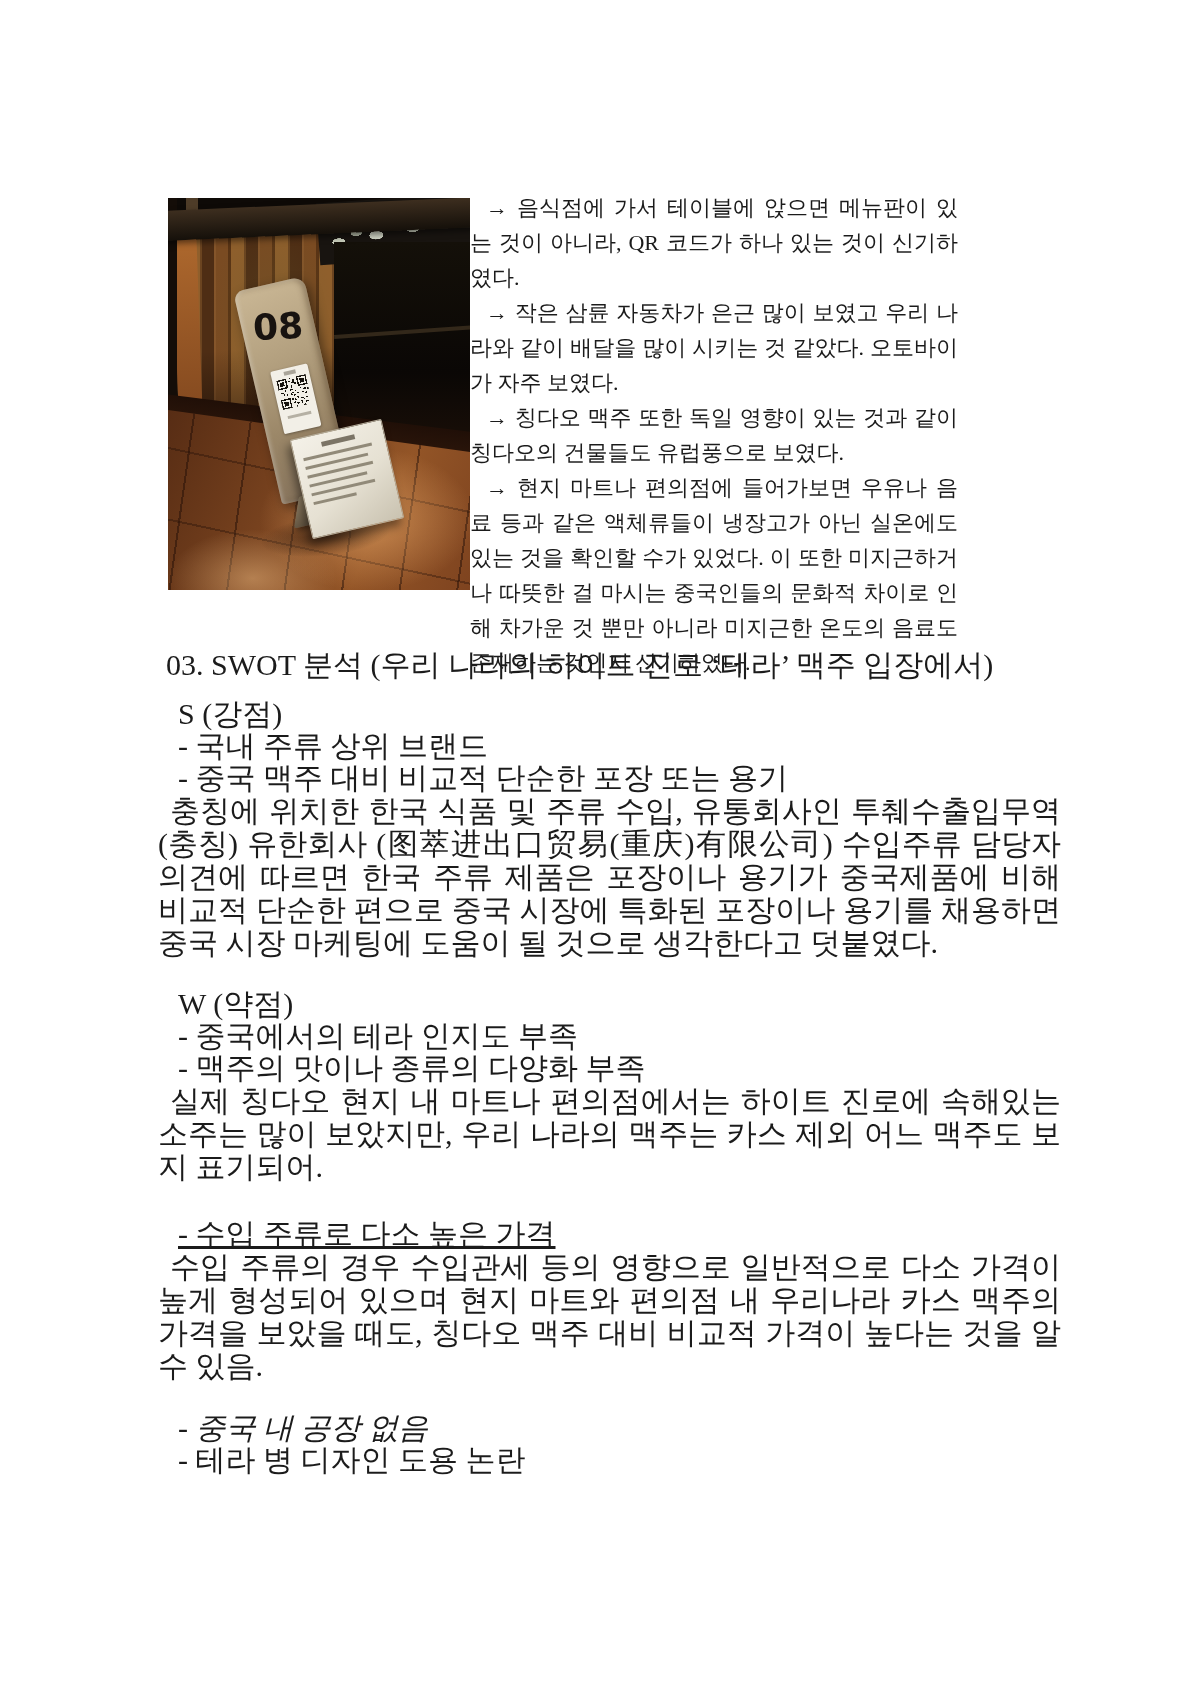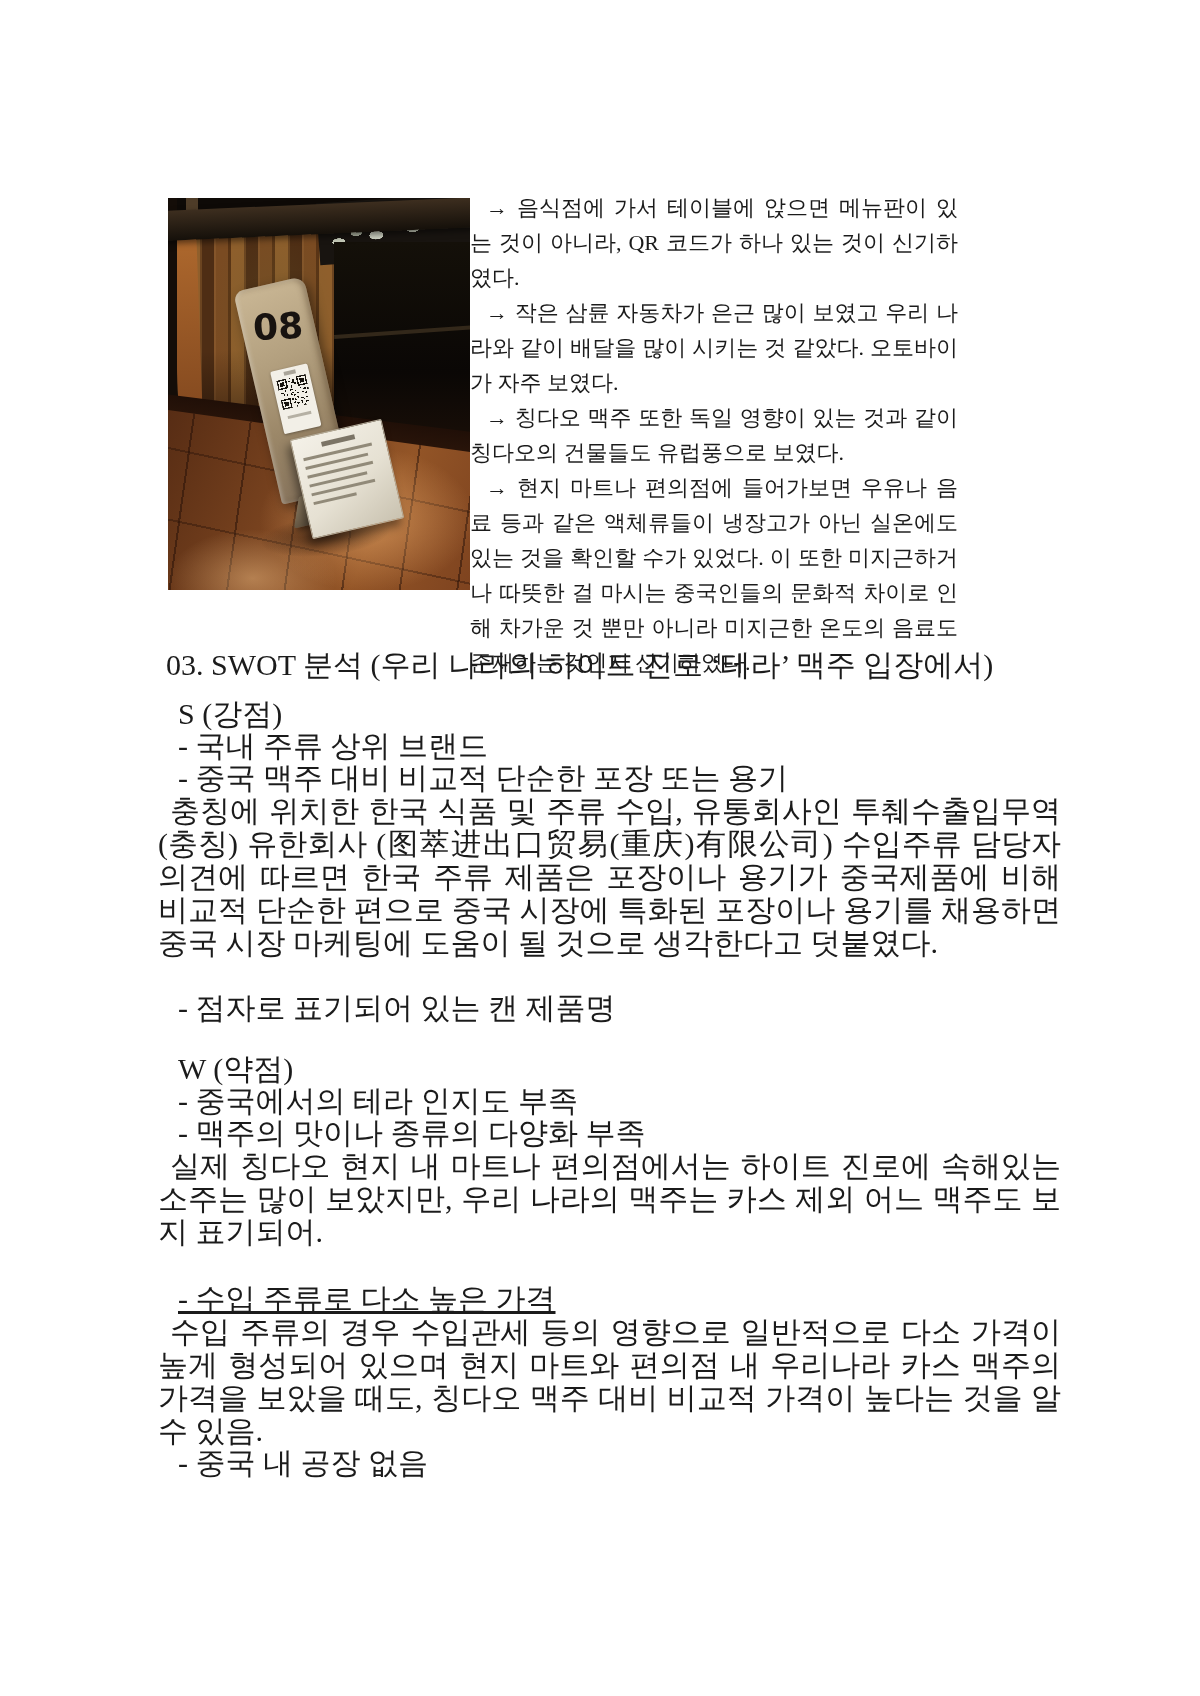--- a/index.html
+++ b/index.html
@@ -69,21 +69,21 @@
   .obs{position:absolute;left:470px;top:190px;width:488px;font-size:22px;line-height:35px;}
   .obs p{margin:0;text-indent:16px;text-align:justify;}
   .sect{position:absolute;left:158px;top:648px;width:903px;font-size:30px;}
   .heading{padding-left:8px;line-height:33px;}
   .slabel{padding-left:20px;margin-top:16px;line-height:33px;}
   .bullet{padding-left:20px;line-height:32px;}
   .para{margin:0;text-indent:12px;text-align:justify;line-height:33px;}
   .mt1{margin-top:33px;}
   .mt2{margin-top:28px;}
   .mt3{margin-top:35px;text-decoration:underline;}
-  .mt4{}
+  .mt4{margin-top:30px;font-style:italic;}
 </style>
 </head>
 <body>
 
 <div class="page">
 
   <div class="photo">
     <div class="ph-pole"></div>
     <div class="ph-wood"></div>
     <div class="ph-leftplank"></div>
@@ -130,24 +130,24 @@
     <p>→ 현지 마트나 편의점에 들어가보면 우유나 음료 등과 같은 액체류들이 냉장고가 아닌 실온에도 있는 것을 확인할 수가 있었다. 이 또한 미지근하거나 따뜻한 걸 마시는 중국인들의 문화적 차이로 인해 차가운 것 뿐만 아니라 미지근한 온도의 음료도 존재하는 것인지 신기하였다.</p>
   </div>
 
   <div class="sect">
     <div class="heading">03. SWOT 분석 (우리 나라의 하이트 진로 ‘테라’ 맥주 입장에서)</div>
 
     <div class="slabel">S (강점)</div>
     <div class="bullet">- 국내 주류 상위 브랜드</div>
     <div class="bullet">- 중국 맥주 대비 비교적 단순한 포장 또는 용기</div>
     <p class="para">충칭에 위치한 한국 식품 및 주류 수입, 유통회사인 투췌수출입무역(충칭) 유한회사 (图萃进出口贸易(重庆)有限公司) 수입주류 담당자 의견에 따르면 한국 주류 제품은 포장이나 용기가 중국제품에 비해 비교적 단순한 편으로 중국 시장에 특화된 포장이나 용기를 채용하면 중국 시장 마케팅에 도움이 될 것으로 생각한다고 덧붙였다.</p>
-    <div class="bullet mt1">- 점자로 표기되어 있는 캔 제품명</div>
 
     <div class="slabel mt2">W (약점)</div>
     <div class="bullet">- 중국에서의 테라 인지도 부족</div>
     <div class="bullet">- 맥주의 맛이나 종류의 다양화 부족</div>
     <p class="para">실제 칭다오 현지 내 마트나 편의점에서는 하이트 진로에 속해있는 소주는 많이 보았지만, 우리 나라의 맥주는 카스 제외 어느 맥주도 보지 표기되어.</p>
     <div class="bullet mt3">- 수입 주류로 다소 높은 가격</div>
     <p class="para">수입 주류의 경우 수입관세 등의 영향으로 일반적으로 다소 가격이 높게 형성되어 있으며 현지 마트와 편의점 내 우리나라 카스 맥주의 가격을 보았을 때도, 칭다오 맥주 대비 비교적 가격이 높다는 것을 알 수 있음.</p>
     <div class="bullet mt4">- 중국 내 공장 없음</div>
+    <div class="bullet">- 테라 병 디자인 도용 논란</div>
   </div>
 
 </div>
 
 </body></html>

